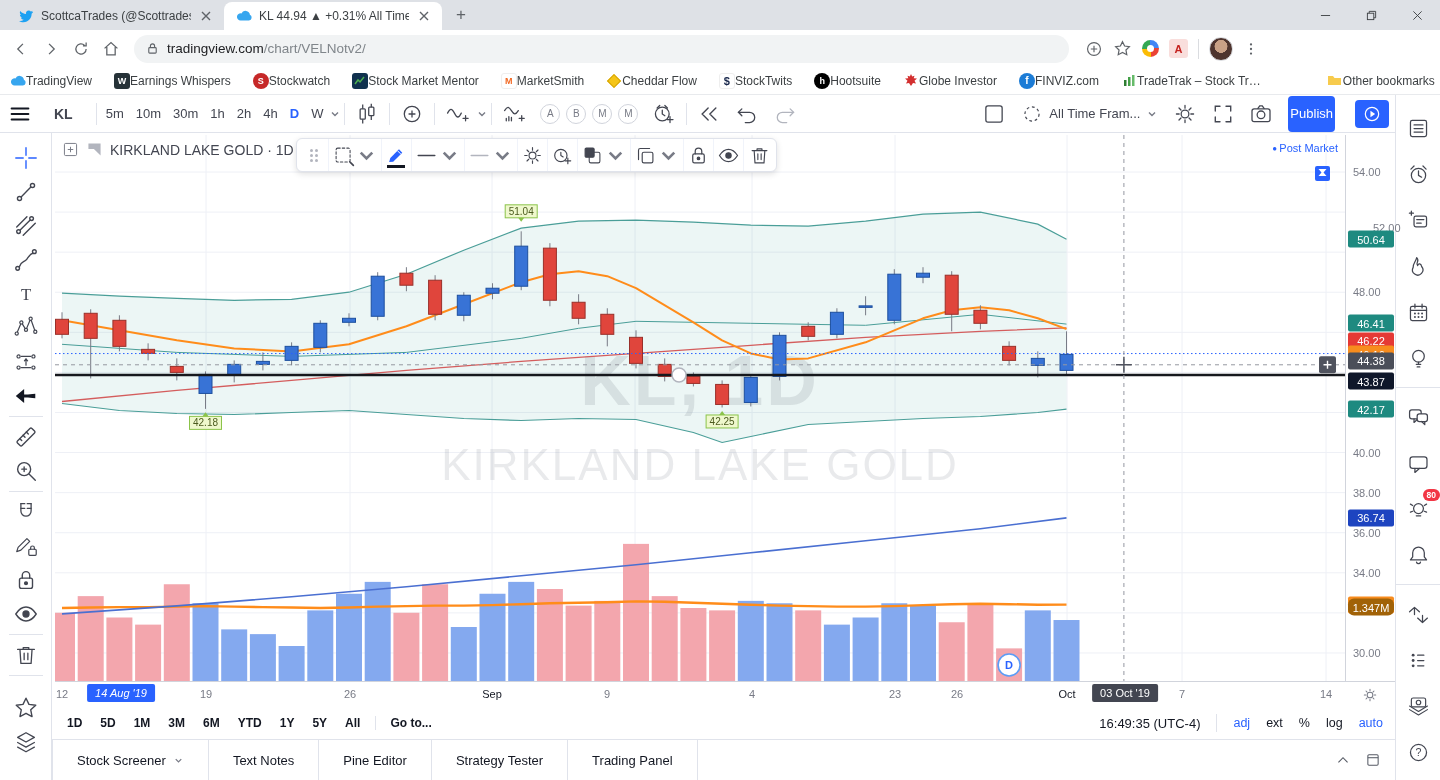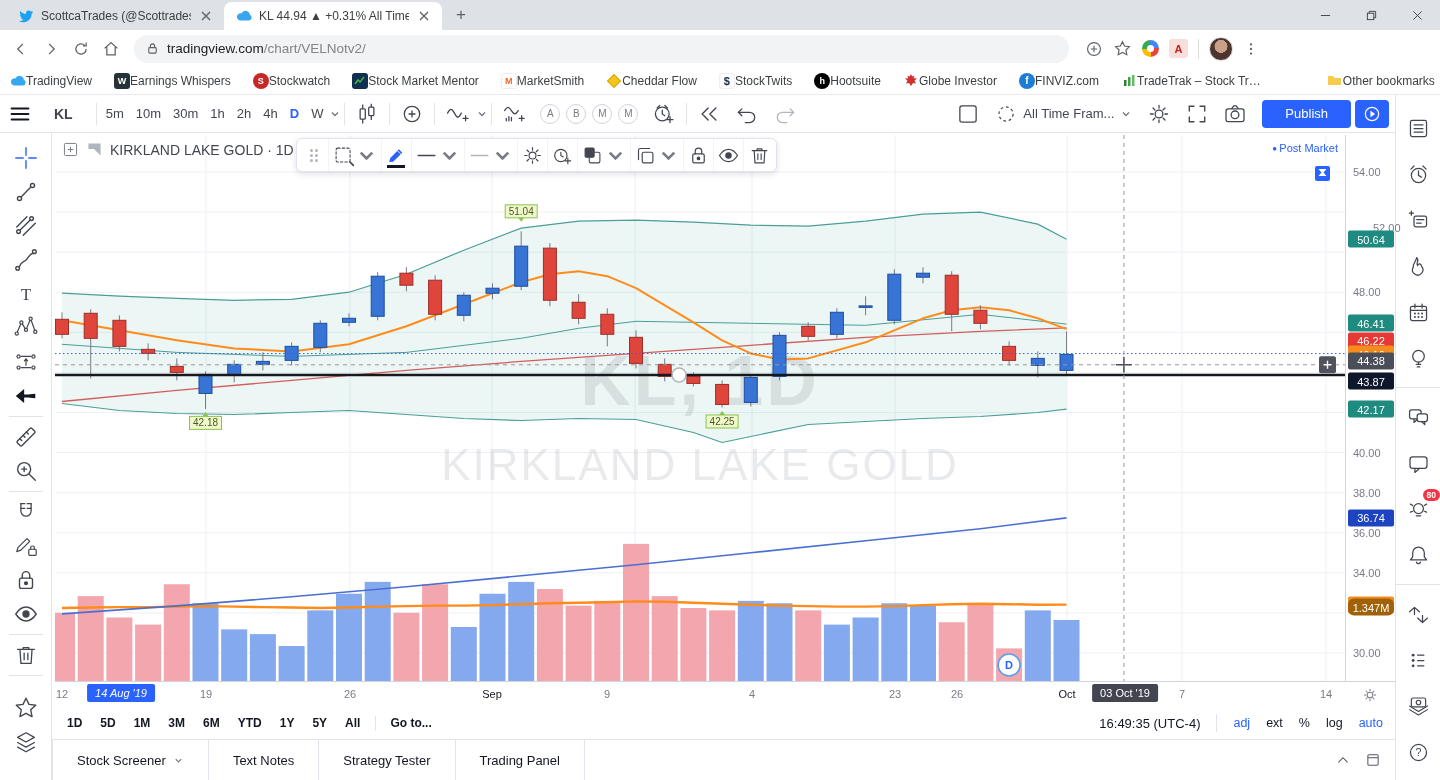--- a/index.html
+++ b/index.html
@@ -43,21 +43,21 @@
   .tbtn { height:38px; display:flex; align-items:center; justify-content:center; padding:0 7px; }
   .tbtn .ic { width:24px; height:24px; }
   .tsep { width:1px; height:22px; background:#e0e3eb; margin:0 3px; }
   .symbol { font-weight:bold; font-size:14px; padding:0 20px 0 14px; }
   .tf { padding:0 6px; color:#434651; }
   .tf.active { color:#2962ff; font-weight:bold; }
   .circle-btn { width:20px; height:20px; border:1px solid #d1d4dc; border-radius:50%; font-size:10px; color:#787b86; display:flex; align-items:center; justify-content:center; margin:0 3px; }
   .chev { width:12px; height:12px; color:#787b86; }
   .tb-right { margin-left:auto; display:flex; align-items:center; }
   .atf { display:flex; align-items:center; gap:6px; padding:0 8px; }
-  .publish { background:#2962ff; color:#fff; font-size:13px; border-radius:4px; height:28px; padding:0 23px; display:flex; align-items:center; margin:0 4px 0 8px; }
+  .publish { background:#2962ff; color:#fff; font-size:13px; border-radius:4px; height:36px; padding:0 2px; display:flex; align-items:center; margin:0 20px 0 8px; }
   .playbtn { background:#2962ff; border-radius:4px; width:34px; height:28px; margin-right:6px; display:flex; align-items:center; justify-content:center; }
   .playbtn .ic { width:22px; height:22px; }
 
   
   .left-rail { position:absolute; left:0; top:133px; width:52px; height:647px; background:#fff; border-right:1px solid #e0e3eb; display:flex; flex-direction:column; align-items:center; padding-top:8px; }
   .tool { width:34px; height:34px; color:#434651; display:flex; align-items:center; justify-content:center; }
   .tool .ic { width:26px; height:26px; }
   .tool.blue { color:#2962ff; }
   .tool.dark { color:#131722; }
   .rail-div { width:34px; height:1px; background:#e0e3eb; margin:3px 0; }
@@ -1125,20 +1125,23 @@
           <span class="ic" style="width:11px;height:11px;color:#787b86;">
             <svg viewBox="0 0 12 12" fill="none" stroke="currentColor" stroke-width="1.4">
               <path d="M3 4.5l3 3 3-3"></path>
             </svg>
           </span>
         </span>
         <span class="bp-tab">
           <span>Text Notes</span>
         </span>
         <span class="bp-tab">
+          <span>Pine Editor</span>
+        </span>
+        <span class="bp-tab">
           <span>Strategy Tester</span>
         </span>
         <span class="bp-tab">
           <span>Trading Panel</span>
         </span>
       </span>
     <span class="bp-right">
       <span class="ic">
           <svg viewBox="0 0 28 28" fill="none" stroke="currentColor" stroke-width="2">
             <path d="M6 18l8-8 8 8"></path>

